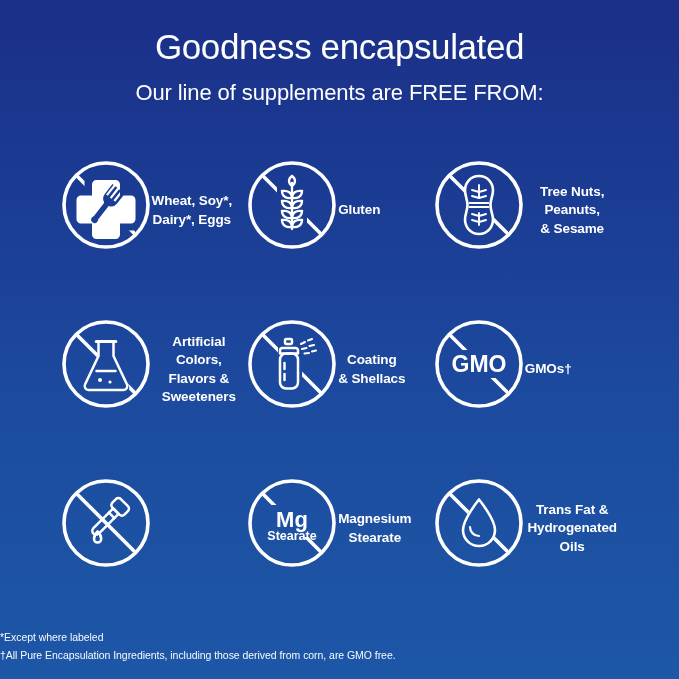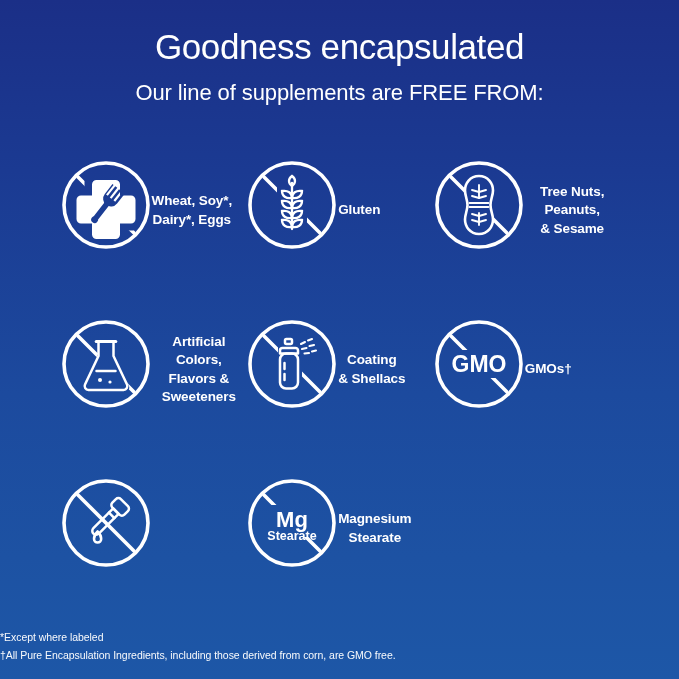--- a/index.html
+++ b/index.html
@@ -312,20 +312,38 @@
           <circle cx="46" cy="46" r="42" fill="none" stroke="#fff" stroke-width="3.6"></circle>
           <line x1="18" y1="18" x2="74" y2="74" stroke="#fff" stroke-width="3.6" stroke-linecap="round" mask="url(#s8)"></line>
           <text x="46" y="42" text-anchor="middle" dominant-baseline="central" fill="#fff" font-family="Liberation Sans, sans-serif" font-size="22" font-weight="bold">Mg</text>
           <text x="46" y="59" text-anchor="middle" dominant-baseline="central" fill="#fff" font-family="Liberation Sans, sans-serif" font-size="12.5" font-weight="bold">Stearate</text>
         </svg>
       </div>
       <div class="cell-label">Magnesium
 Stearate</div>
     </div>
 
+    <div class="cell">
+      <div class="badge">
+        <svg viewBox="0 0 92 92" aria-hidden="true">
+          <defs>
+            <mask id="s9">
+              <rect width="92" height="92" fill="#fff"></rect>
+              <path d="M46 21 c0 0 17 20 17 31.5 a17 17 0 0 1 -34 0 C29 41 46 21 46 21 z" fill="#000"></path>
+            </mask>
+          </defs>
+          <circle cx="46" cy="46" r="42" fill="none" stroke="#fff" stroke-width="3.6"></circle>
+          <line x1="18" y1="18" x2="74" y2="74" stroke="#fff" stroke-width="3.6" stroke-linecap="round" mask="url(#s9)"></line>
+          <path d="M46 22.5 c0 0 16 19.5 16 30.5 a16 16 0 0 1 -32 0 C30 42 46 22.5 46 22.5 z" fill="none" stroke="#fff" stroke-width="2.6" stroke-linejoin="round"></path>
+          <path d="M37 50 a9 9 0 0 0 9 9" fill="none" stroke="#fff" stroke-width="2.2" stroke-linecap="round"></path>
+        </svg>
+      </div>
+      <div class="cell-label">Trans Fat &amp;
+Hydrogenated Oils</div>
+    </div>
 
   </div>
 
   <div class="footnotes">
     <div class="footnote">*Except where labeled</div>
     <div class="footnote">†All Pure Encapsulation Ingredients, including those derived from corn, are GMO free.</div>
   </div>
 
 </div>
 

